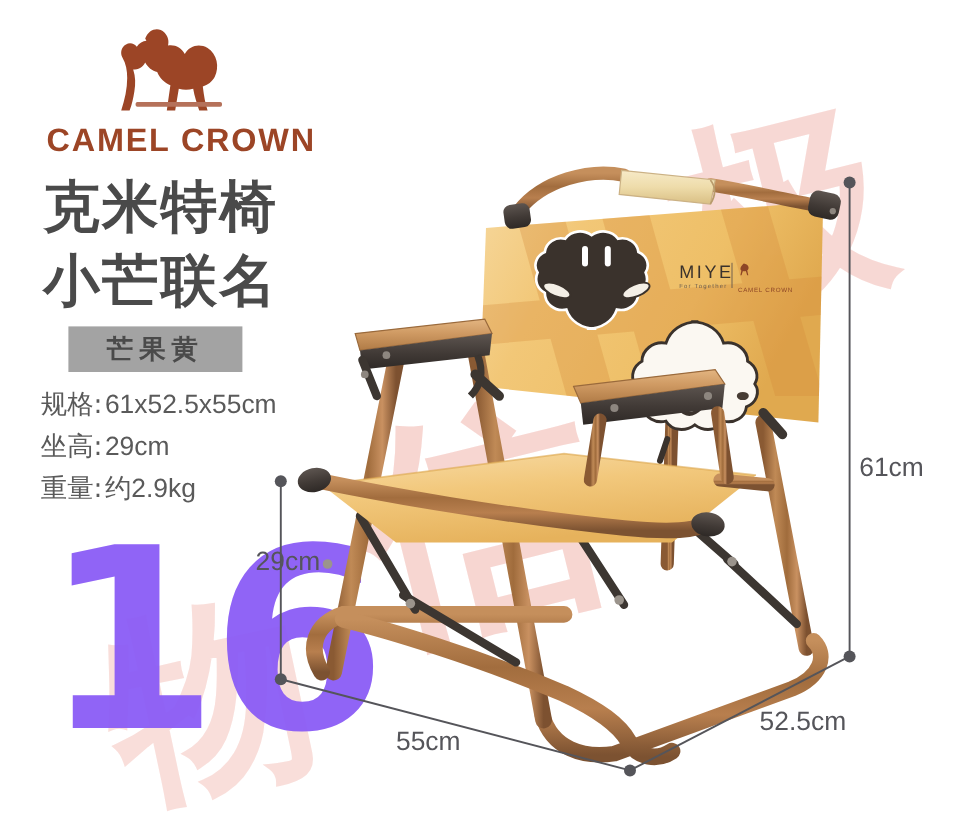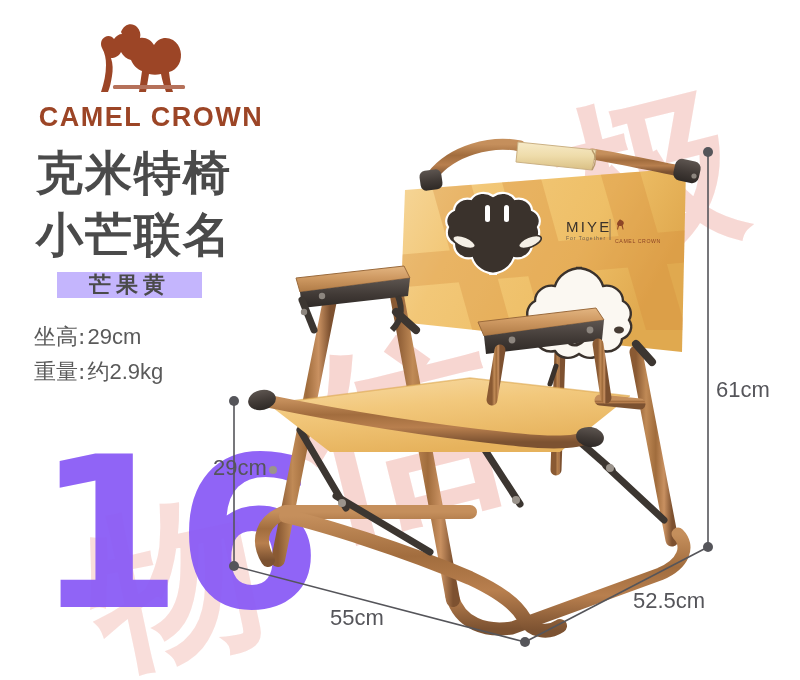--- a/index.html
+++ b/index.html
@@ -25,22 +25,22 @@
   
   #brand{position:absolute;left:26px;top:14px;width:250px;text-align:center;}
   #camel-mark{width:120px;height:84px;margin:0 auto;display:block;}
   #brand-name{margin-top:4px;font-size:27px;font-weight:700;color:#9c4526;
               letter-spacing:1.5px;font-family:"Liberation Sans",sans-serif;}
 
   
   #headline{position:absolute;left:36px;top:142px;}
   .hl-line{font-size:47px;font-weight:700;color:#4a4a4a;line-height:62px;
            letter-spacing:2px;font-family:"DejaVu Sans",sans-serif;}
-  #color-badge{position:absolute;left:57px;top:272px;width:145px;height:26px;
-               background:#c4b5fd;display:flex;align-items:center;justify-content:center;}
+  #color-badge{position:absolute;left:57px;top:272px;width:145px;height:38px;
+               background:#a3a3a3;display:flex;align-items:center;justify-content:center;}
   #color-badge span{font-size:22px;font-weight:700;color:#4a4a4a;letter-spacing:5px;
                     font-family:"DejaVu Sans",sans-serif;}
 
   
   #specs{position:absolute;left:34px;top:322px;}
   .spec-row{display:flex;align-items:baseline;height:35px;white-space:nowrap;}
   .spec-key{font-size:22px;color:#5a5a5a;font-family:"DejaVu Sans",sans-serif;}
   .spec-val{font-size:22px;color:#5a5a5a;margin-left:2px;
             font-family:"Liberation Sans",sans-serif;}
 
@@ -247,20 +247,24 @@
   <div id="headline">
     <div class="hl-line">克米特椅</div>
     <div class="hl-line">小芒联名</div>
   </div>
   <div id="color-badge">
     <span>芒果黄</span>
   </div>
 
   <div id="specs">
     <div class="spec-row">
+      <span class="spec-key">规格:</span>
+      <span class="spec-val">61x52.5x55cm</span>
+    </div>
+    <div class="spec-row">
       <span class="spec-key">坐高:</span>
       <span class="spec-val">29cm</span>
     </div>
     <div class="spec-row">
       <span class="spec-key">重量:</span>
       <span class="spec-val">约2.9kg</span>
     </div>
   </div>
 
   <svg id="dims" viewBox="0 0 800 680">

